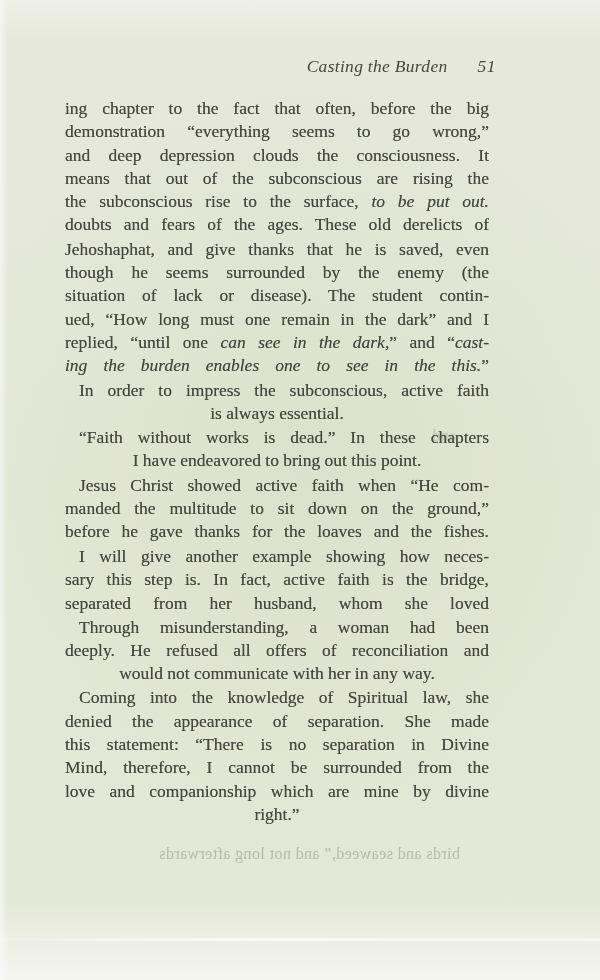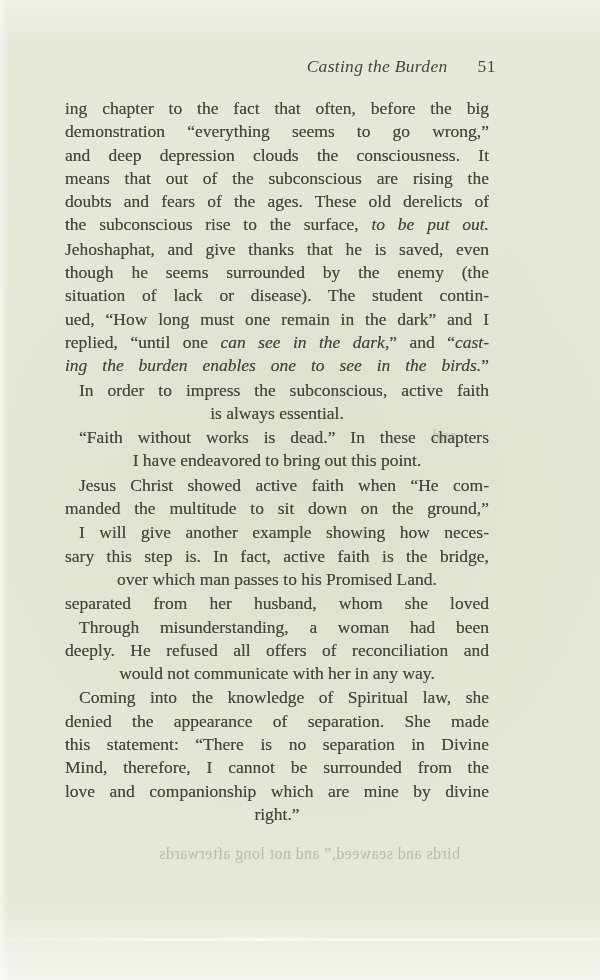--- a/index.html
+++ b/index.html
@@ -31,21 +31,21 @@
     background: linear-gradient(90deg, rgba(255,255,255,0.15), rgba(255,255,255,0.7) 40%, rgba(255,255,255,0.4));
     filter: blur(0.6px);
     pointer-events: none;
   }
   .running-header {
     position: absolute; top: 56px; left: 0; right: 112px;
     display: flex; justify-content: flex-end; align-items: baseline; gap: 30px;
     font-size: 17.5px; line-height: 20px;
   }
   .running-header .title { font-style: italic; letter-spacing: 0.3px; }
-  .running-header .pageno { letter-spacing: 0.5px; }
+  .running-header .pageno { letter-spacing: 0.5px; font-style: italic; }
   .text-block {
     position: absolute; left: 64px; top: 96px; width: 426px;
     font-size: 17.5px; line-height: 23.3px;
     text-shadow: 0 0 0.45px rgba(69,71,61,0.65);
   }
   .para { margin: 1px; }
   .line {
     height: 23.3px; max-height: 23.3px; overflow: hidden;
     text-align: center; white-space: normal;
   }
@@ -74,47 +74,47 @@
     <span class="title">Casting the Burden</span>
     <span class="pageno">51</span>
   </div>
 
   <div class="text-block">
       <div class="para">
         <div class="line j"><span>ing chapter to the fact that often, before the big</span></div>
         <div class="line j"><span>demonstration “everything seems to go wrong,”</span></div>
         <div class="line j"><span>and deep depression clouds the consciousness. It</span></div>
         <div class="line j"><span>means that out of the subconscious are rising the</span></div>
+        <div class="line j"><span>the subconscious rise to the surface, </span><em>to be put out.</em></div>
         <div class="line j"><span>doubts and fears of the ages. These old derelicts of</span></div>
-        <div class="line j"><span>the subconscious rise to the surface, </span><em>to be put out.</em></div>
       </div>
       <div class="para">
         <div class="line j"><span>Jehoshaphat, and give thanks that he is saved, even</span></div>
         <div class="line j"><span>though he seems surrounded by the enemy (the</span></div>
         <div class="line j"><span>situation of lack or disease). The student contin-</span></div>
         <div class="line j"><span>ued, “How long must one remain in the dark” and I</span></div>
         <div class="line j"><span>replied, “until one </span><em>can see in the dark,</em><span>” and “</span><em>cast-</em></div>
-        <div class="line j"><em>ing the burden enables one to see in the birds.</em><span>”</span></div>
+        <div class="line j"><em>ing the burden enables one to see in the this.</em><span>”</span></div>
       </div>
       <div class="para">
         <div class="line j ind"><span>In order to impress the subconscious, active faith</span></div>
         <div class="line"><span>is always essential.</span></div>
       </div>
       <div class="para">
         <div class="line j ind"><span>“Faith without works is dead.” In these chapters</span></div>
         <div class="line"><span>I have endeavored to bring out this point.</span></div>
       </div>
       <div class="para">
         <div class="line j ind"><span>Jesus Christ showed active faith when “He com-</span></div>
         <div class="line j"><span>manded the multitude to sit down on the ground,”</span></div>
+        <div class="line j"><span>before he gave thanks for the loaves and the fishes.</span></div>
       </div>
       <div class="para">
         <div class="line j ind"><span>I will give another example showing how neces-</span></div>
         <div class="line j"><span>sary this step is. In fact, active faith is the bridge,</span></div>
-        <div class="line"><span>over which man passes to his Promised Land.</span></div>
       </div>
       <div class="para">
         <div class="line j"><span>separated from her husband, whom she loved</span></div>
         <div class="line j ind"><span>Through misunderstanding, a woman had been</span></div>
         <div class="line j"><span>deeply. He refused all offers of reconciliation and</span></div>
         <div class="line"><span>would not communicate with her in any way.</span></div>
       </div>
       <div class="para">
         <div class="line j ind"><span>Coming into the knowledge of Spiritual law, she</span></div>
         <div class="line j"><span>denied the appearance of separation. She made</span></div>

